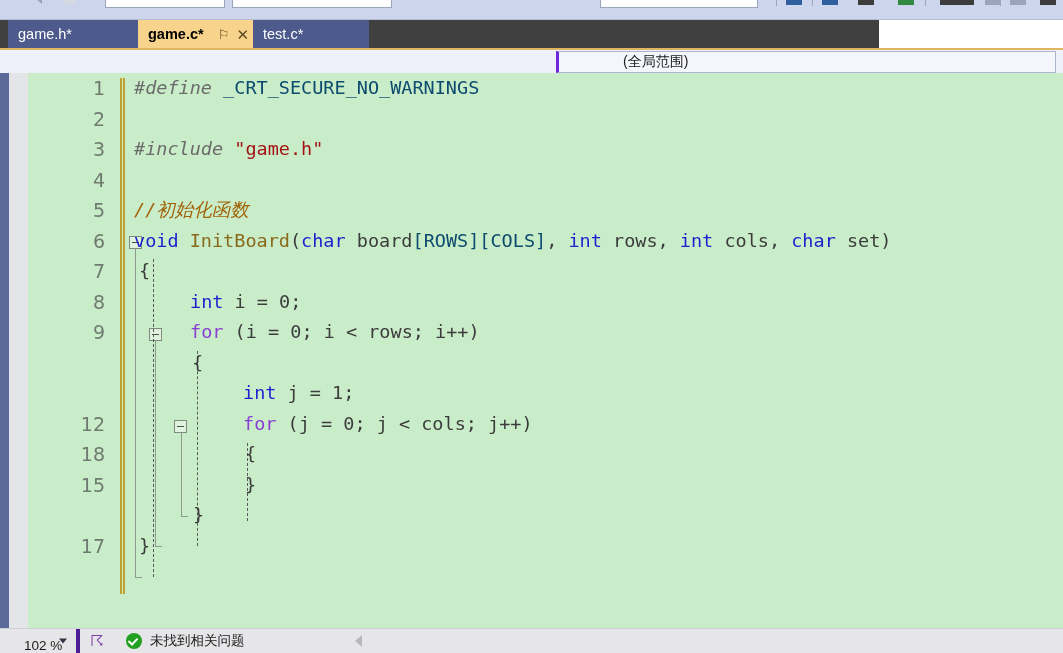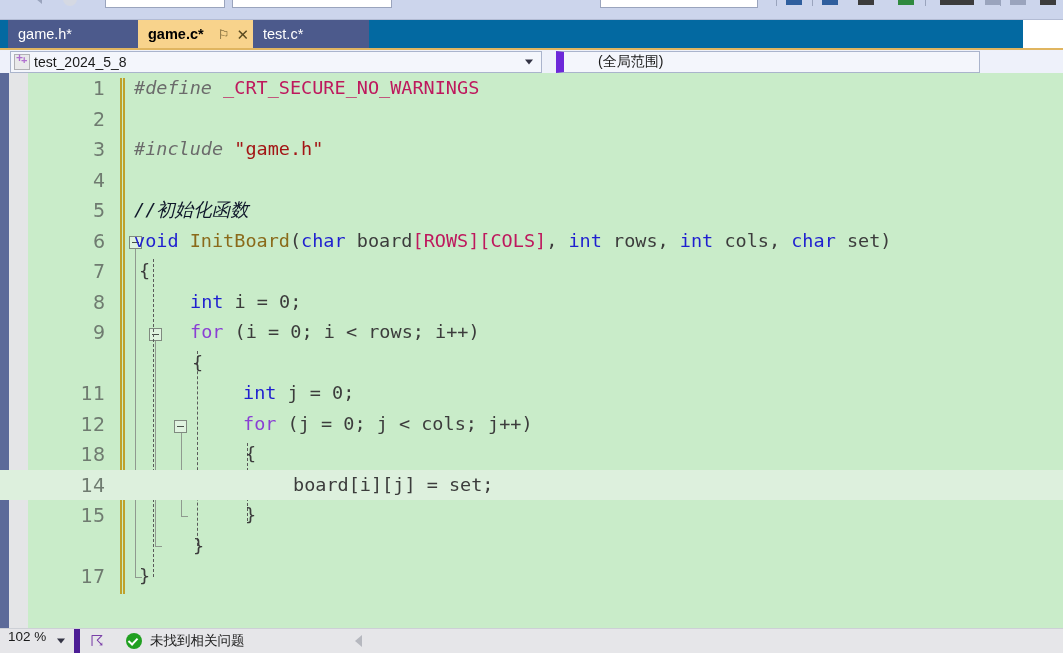--- a/index.html
+++ b/index.html
@@ -60,22 +60,22 @@
     position: absolute; top: -6px; left: 36px;
     width: 0; height: 0;
     border-top: 5px solid transparent;
     border-bottom: 5px solid transparent;
     border-right: 6px solid #9aa4bd;
   }
 
   
   .tabstrip {
     position: absolute; left: 0; top: 20px;
-    width: 1023px; height: 28px;
-    background: #0369a1;
+    width: 879px; height: 28px;
+    background: #404040;
   }
   .tab {
     position: absolute; top: 0;
     height: 28px;
     display: flex; align-items: center;
     padding: 0 10px;
     font-size: 14.5px;
     color: #ffffff;
     white-space: nowrap;
     cursor: pointer;
@@ -112,21 +112,21 @@
     border-top: 2px solid #e0b560;
   }
   .nav-combo {
     position: absolute; top: 1px;
     height: 22px;
     background: #f4f6fc;
     border: 1px solid #aab4cc;
     display: flex; align-items: center;
   }
   .nav-combo.nc1 { left: 10px; width: 532px; }
-  .nav-combo.nc2 { left: 556px; width: 424px; border-left: 8px solid #6d28d9; }
+  .nav-combo.nc2 { left: 556px; width: 500px; border-left: 3px solid #6d28d9; padding-left: 30px; }
   .cpp-icon {
     width: 16px; height: 16px;
     margin-left: 3px; margin-right: 4px;
     background: #e9e9ea;
     border: 1px solid #b0b0b4;
     position: relative;
     flex: 0 0 auto;
   }
   .cpp-icon::before {
     content: "+";
@@ -231,43 +231,43 @@
 
   
   .guide {
     position: absolute;
     width: 0;
     border-left: 1px dashed #5a5a5a;
   }
 
   
   .t-pp    { color: #6b6b6b; font-style: italic; }          
-  .t-macro { color: #be185d; }          
+  .t-macro { color: #0c4a6e; }          
   .t-str   { color: #a31515; }          
-  .t-cmt   { color: #0f172a; font-style: italic; } 
+  .t-cmt   { color: #a16207; font-style: italic; } 
   .t-kw    { color: #1f1fd0; }          
   .t-kw2   { color: #8a3fd4; }          
   .t-fn    { color: #8a6a1a; }          
   .t-id    { color: #3c3c3c; }
 
   
   .statusbar {
     position: absolute; left: 0; top: 628px;
     width: 1063px; height: 25px;
     background: #e6e6e9;
     border-top: 1px solid #cdd0d6;
     display: flex; align-items: center;
   }
   .zoom-box {
     width: 80px; height: 24px;
     background: #e6e6e9;
-    border-right: 6px solid #4c1d95;
-    display: flex; align-items: flex-start;
+    border-right: 4px solid #4c1d95;
+    display: flex; align-items: flex-end;
     position: relative;
-    padding-left: 8px;
+    padding-left: 24px;
     font-size: 13.5px;
     color: #1a1a1a;
     cursor: pointer;
   }
   .zoom-caret {
     position: absolute; right: 9px; top: 50%;
     transform: translateY(-50%);
     width: 0; height: 0;
     border-left: 4px solid transparent;
     border-right: 4px solid transparent;
@@ -360,25 +360,20 @@
         <span class="pin-icon">⚐</span>
         <span class="close-icon">✕</span>
       </span>
     </div>
     <div class="tab inactive t3">
       <span class="tab-label">test.c*</span>
     </div>
   </div>
 
   <div class="navbar">
-    <div class="nav-combo nc1">
-      <span class="cpp-icon"></span>
-      <span class="nav-text">test_2024_5_8</span>
-      <span class="nav-caret"></span>
-    </div>
     <div class="nav-combo nc2">
       <span class="nav-text">(全局范围)</span>
     </div>
   </div>
 
   <div class="editor">
     <div class="edge-blue"></div>
     <div class="edge-gray"></div>
     <div class="changebar"></div>
 
@@ -443,38 +438,33 @@
       <div class="line">
         <span class="lnum">9</span>
         <span class="code" style="left:190px;"><span class="t-kw2">for</span><span class="t-id"> (i = 0; i &lt; rows; i++)</span></span>
       </div>
 
       <div class="line">
         <span class="code" style="left:192px;"><span class="t-id">{</span></span>
       </div>
 
       <div class="line">
-        <span class="lnum">11</span>
-        <span class="code" style="left:243px;"><span class="t-kw">int</span><span class="t-id"> j = 0;</span></span>
+        <span class="code" style="left:243px;"><span class="t-kw">int</span><span class="t-id"> j = 1;</span></span>
       </div>
 
       <div class="line">
         <span class="lnum">12</span>
         <span class="code" style="left:243px;"><span class="t-kw2">for</span><span class="t-id"> (j = 0; j &lt; cols; j++)</span></span>
       </div>
 
       <div class="line">
         <span class="lnum">18</span>
         <span class="code" style="left:245px;"><span class="t-id">{</span></span>
       </div>
 
-      <div class="line current">
-        <span class="lnum">14</span>
-        <span class="code" style="left:293px;">board[i][j] = set;</span>
-      </div>
 
       <div class="line">
         <span class="lnum">15</span>
         <span class="code" style="left:245px;">}</span>
       </div>
 
       <div class="line">
         <span class="code" style="left:193px;">}</span>
       </div>
 

